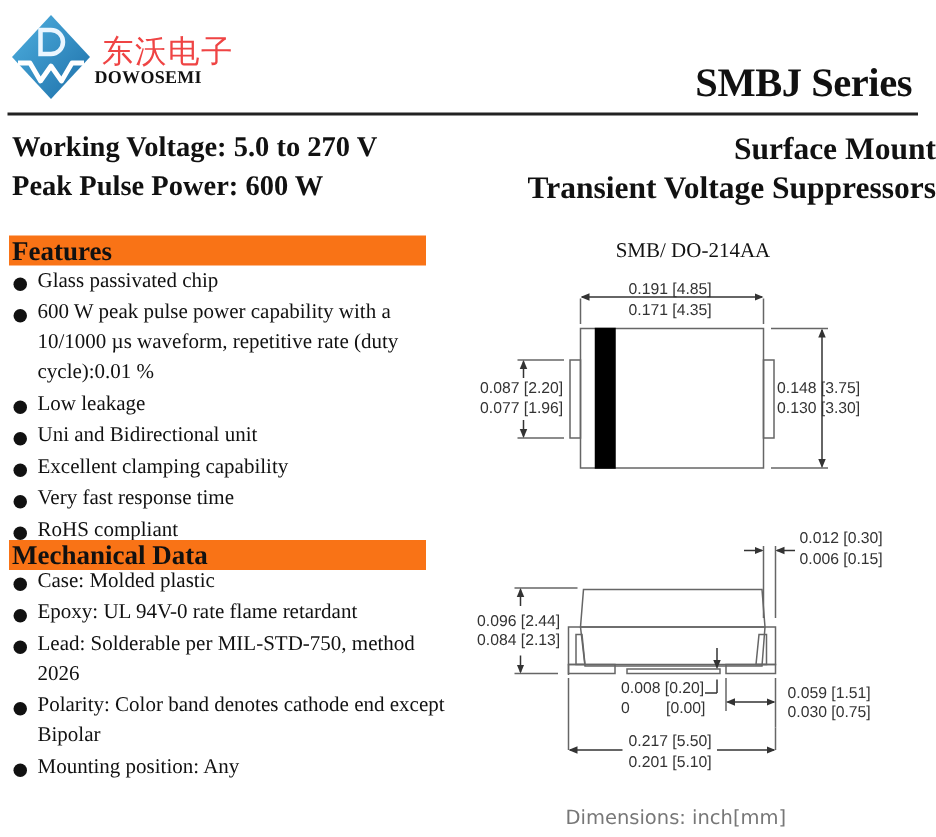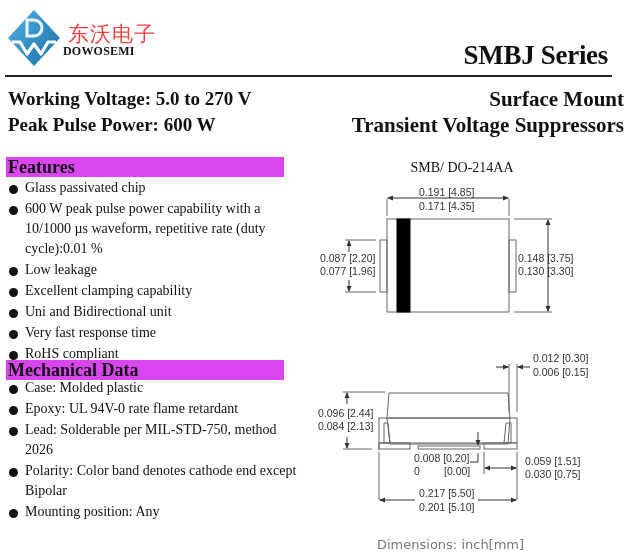--- a/index.html
+++ b/index.html
@@ -5,21 +5,21 @@
   html, body { margin: 0; padding: 0; background: #ffffff; }
   body { width: 624px; height: 558px; position: relative; overflow: hidden;
          font-family: "Liberation Serif", "DejaVu Serif", serif; color: #111; }
   .abs { position: absolute; }
   .logo-cn { position: absolute; left: 68px; top: 20px; font-family: "DejaVu Sans", sans-serif; font-size: 21px; color: #ef4444; letter-spacing: 1px; }
   .logo-en { position: absolute; left: 63px; top: 44px; font-family: "Liberation Serif", serif; font-weight: bold; font-size: 12px; color: #111; letter-spacing: 0.2px; }
   .series { position: absolute; right: 16px; top: 40px; font-weight: bold; font-size: 27px; letter-spacing: -0.3px; }
   .rule { position: absolute; left: 5px; top: 75px; width: 607px; height: 2px; background: #222; }
   .spec { position: absolute; left: 8px; font-weight: bold; font-size: 19px; }
   .title-r { position: absolute; left: 296px; width: 328px; text-align: right; font-weight: bold; font-size: 21px; }
-  .sec-bar { position: absolute; left: 6px; width: 278px; height: 20px; background: #d946ef; }
+  .sec-bar { position: absolute; left: 6px; width: 278px; height: 20px; background: #f97316; }
   .sec-bar span { position: absolute; left: 2px; top: 0px; font-weight: bold; font-size: 18px; line-height: 20px; }
   ul.blist { position: absolute; left: 8px; width: 290px; margin: 0; padding: 0; list-style: none; font-size: 14px; line-height: 20px; }
   ul.blist li { position: relative; padding-left: 17px; margin-bottom: 1px; }
   ul.blist li .dot { position: absolute; left: 1px; top: 7px; width: 9px; height: 9px; border-radius: 50%; background: #111; }
   .pkg { position: absolute; left: 300px; width: 324px; top: 160px; text-align: center; font-size: 14px; }
   .dim { font-family: "Liberation Sans", "DejaVu Sans", sans-serif; font-size: 10.5px; fill: #333; }
   .foot { font-family: "DejaVu Sans", sans-serif; font-size: 13px; fill: #777; }
 </style>
 </head>
 <body>
@@ -49,22 +49,22 @@
 <div class="title-r" style="top:87px;">Surface Mount</div>
 <div class="title-r" style="top:113px;">Transient Voltage Suppressors</div>
 
 <div class="sec-bar" style="top:157px;">
   <span>Features</span>
 </div>
 <ul class="blist" style="top:178px;">
   <li><span class="dot"></span><span>Glass passivated chip</span></li>
   <li><span class="dot"></span><span>600 W peak pulse power capability with a 10/1000 µs waveform, repetitive rate (duty cycle):0.01 %</span></li>
   <li><span class="dot"></span><span>Low leakage</span></li>
+  <li><span class="dot"></span><span>Uni and Bidirectional unit</span></li>
   <li><span class="dot"></span><span>Excellent clamping capability</span></li>
-  <li><span class="dot"></span><span>Uni and Bidirectional unit</span></li>
   <li><span class="dot"></span><span>Very fast response time</span></li>
   <li><span class="dot"></span><span>RoHS compliant</span></li>
 </ul>
 
 <div class="sec-bar" style="top:360px;">
   <span>Mechanical Data</span>
 </div>
 <ul class="blist" style="top:378px;">
   <li><span class="dot"></span><span>Case: Molded plastic</span></li>
   <li><span class="dot"></span><span>Epoxy: UL 94V-0 rate flame retardant</span></li>

